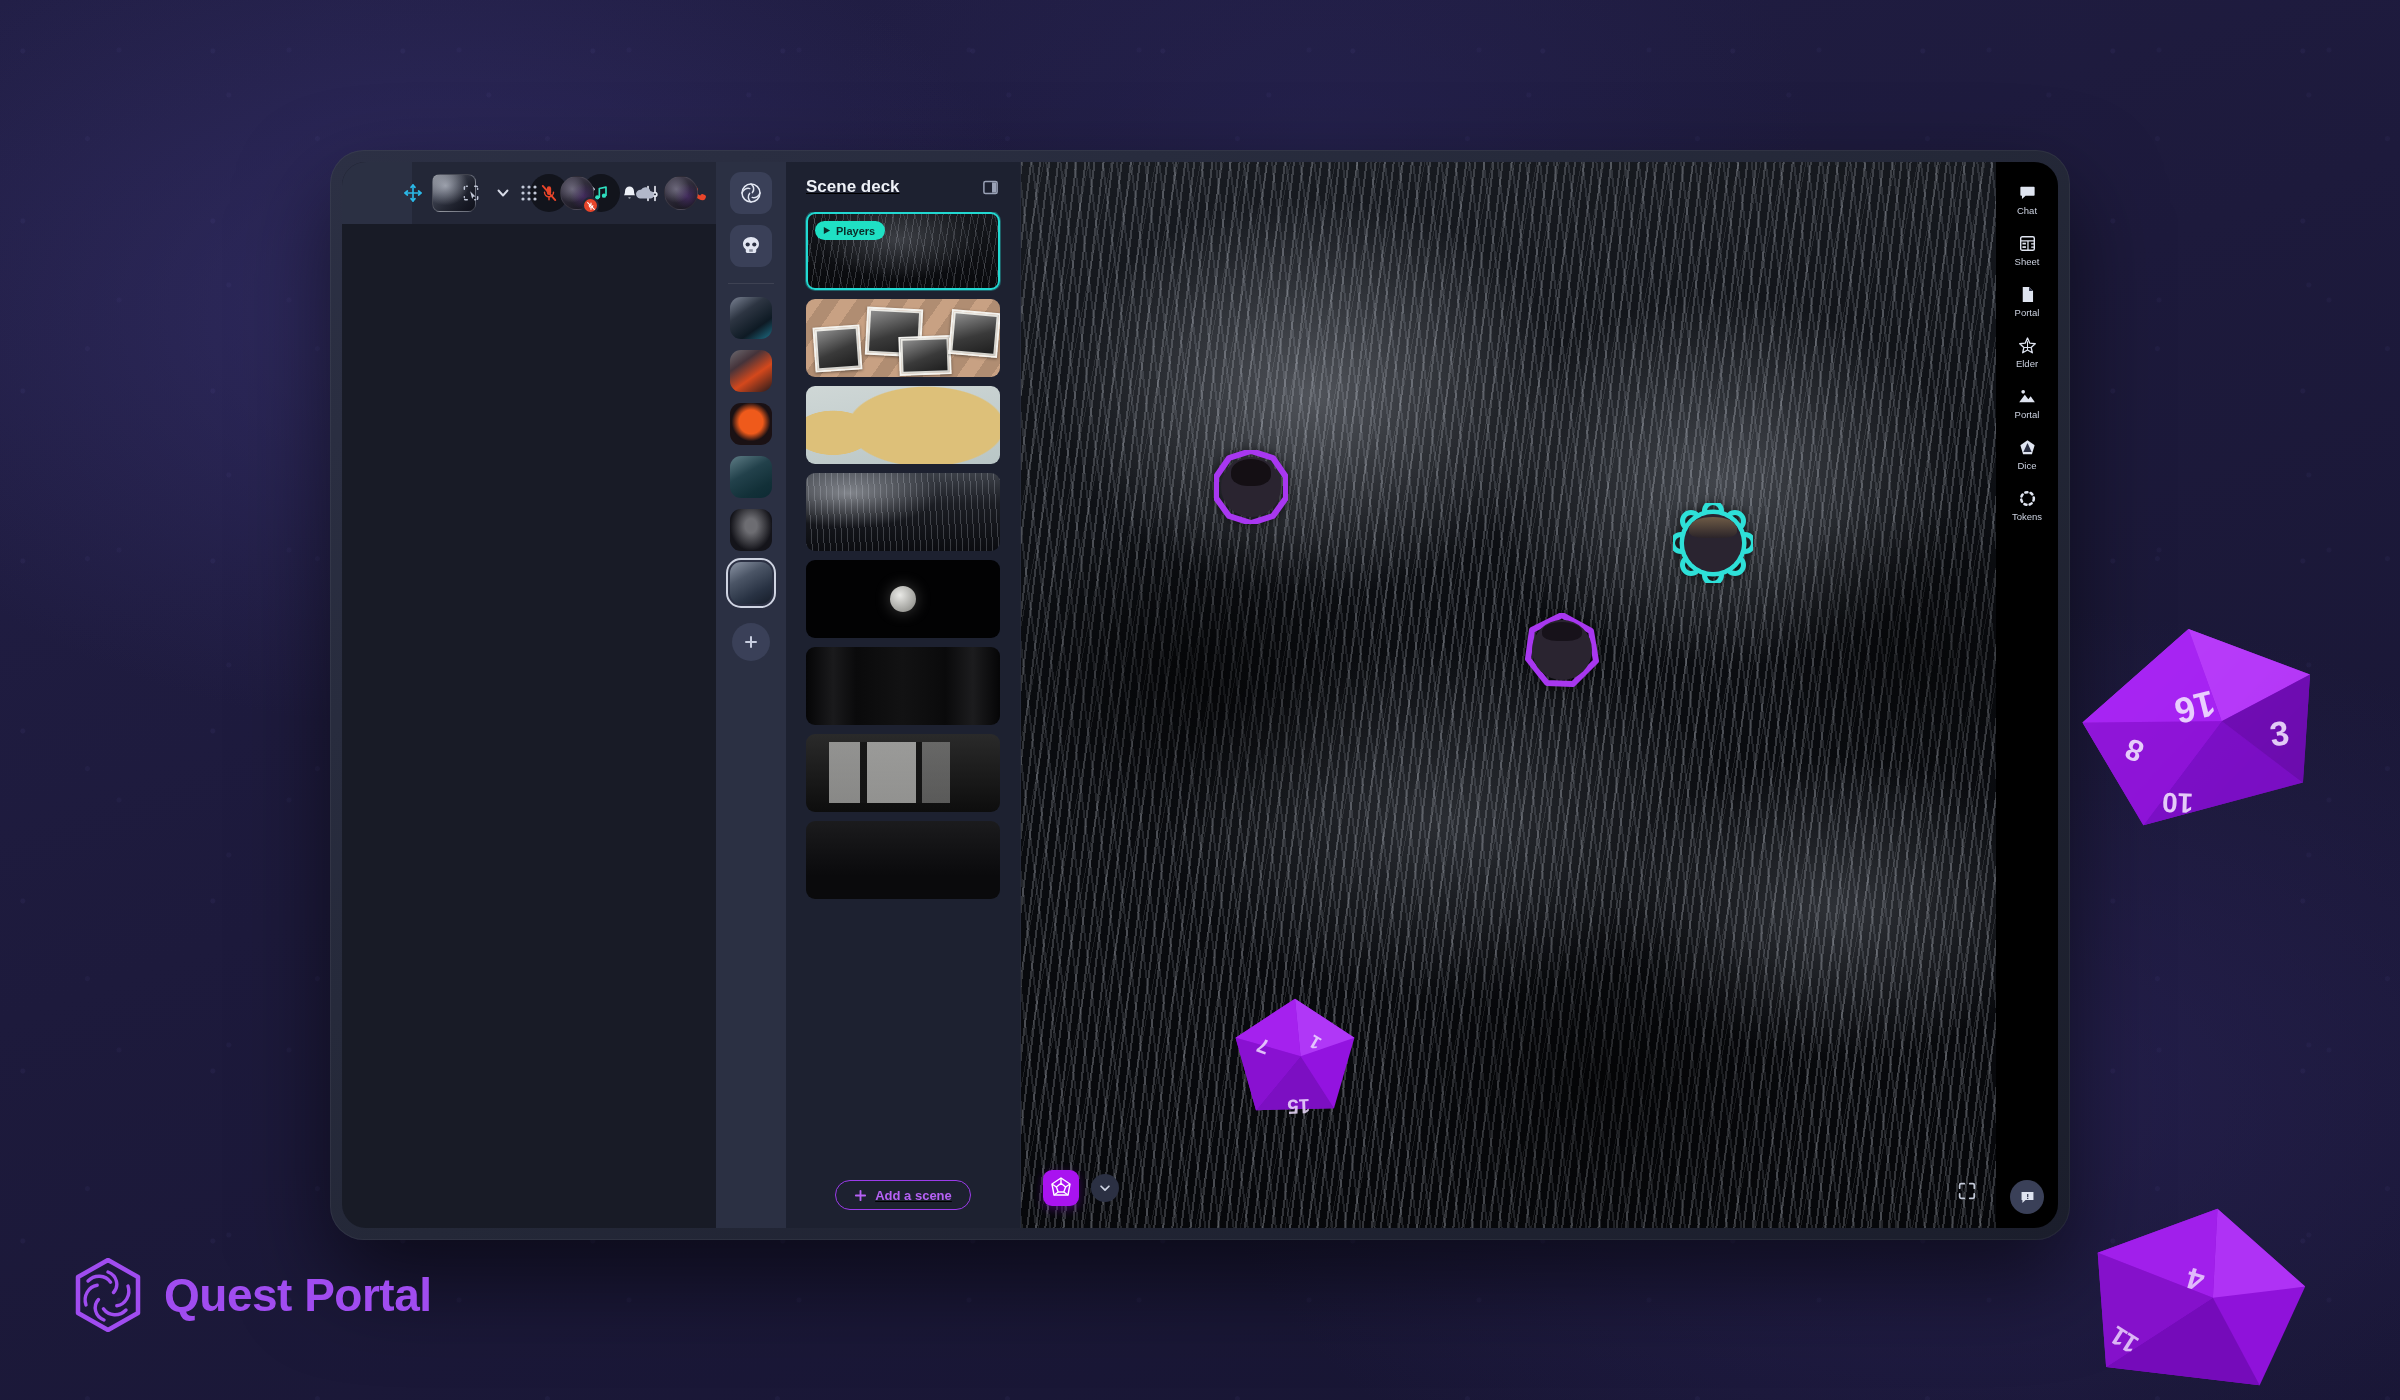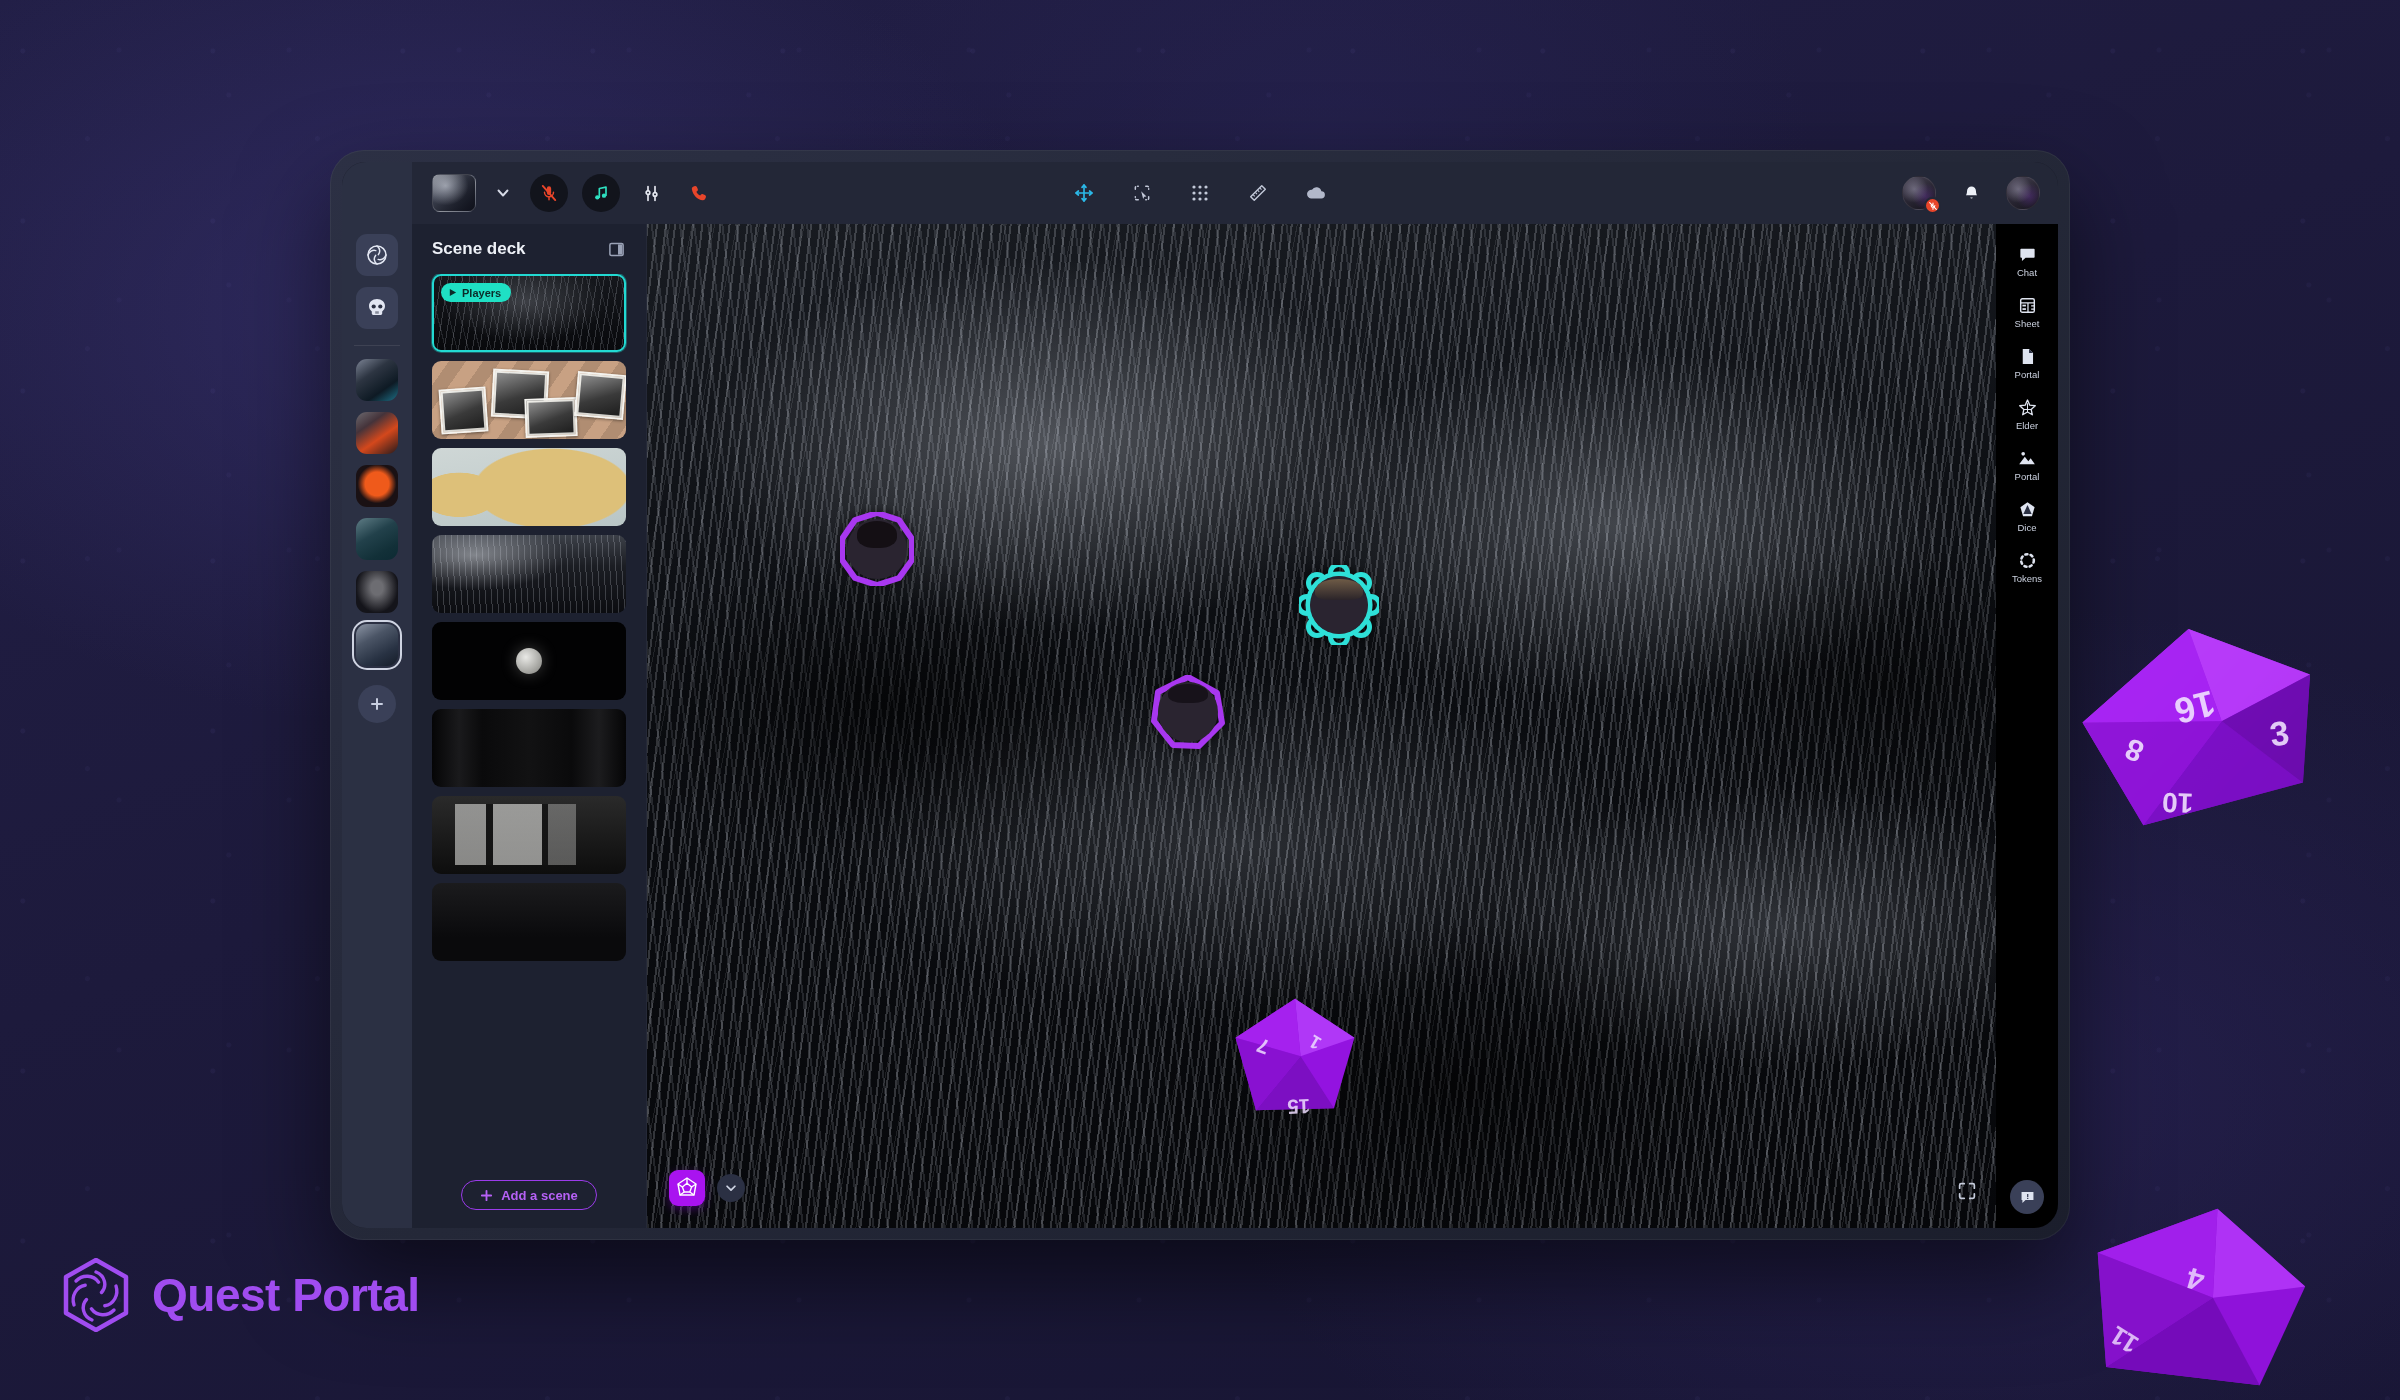--- a/index.html
+++ b/index.html
@@ -28,21 +28,21 @@
       radial-gradient(circle at 12% 30%, rgba(120,110,200,0.07) 0 2px, transparent 3px),
       radial-gradient(circle at 38% 66%, rgba(120,110,200,0.06) 0 2px, transparent 3px),
       radial-gradient(circle at 70% 20%, rgba(120,110,200,0.05) 0 2px, transparent 3px),
       radial-gradient(circle at 88% 50%, rgba(120,110,200,0.06) 0 2px, transparent 3px);
     background-size: 190px 170px, 230px 210px, 170px 250px, 260px 190px;
     pointer-events: none;
   }
 
   
   .brand {
-    position: absolute; left: 62px; bottom: 68px;
+    position: absolute; left: 74px; bottom: 68px;
     display: flex; align-items: center; gap: 22px;
     z-index: 40;
   }
   .brand-logo { width: 68px; height: 74px; }
   .brand-text {
     font-size: 46px; font-weight: 700; color: #a04cf0;
     letter-spacing: -0.5px;
   }
 
   
@@ -57,21 +57,21 @@
       0 40px 90px rgba(0,0,0,0.55),
       0 0 0 1px rgba(255,255,255,0.05) inset;
     z-index: 20;
   }
   .screen {
     position: relative;
     width: 100%; height: 100%;
     background: #181b26;
     border-radius: 24px;
     overflow: hidden;
-    display: flex; flex-direction: column;
+    display: flex; flex-direction: row; text-decoration: underline;
   }
 
   
   .topbar {
     height: 62px;
     background: #232737;
     display: flex; align-items: center;
     flex: 0 0 auto;
     position: relative;
   }

